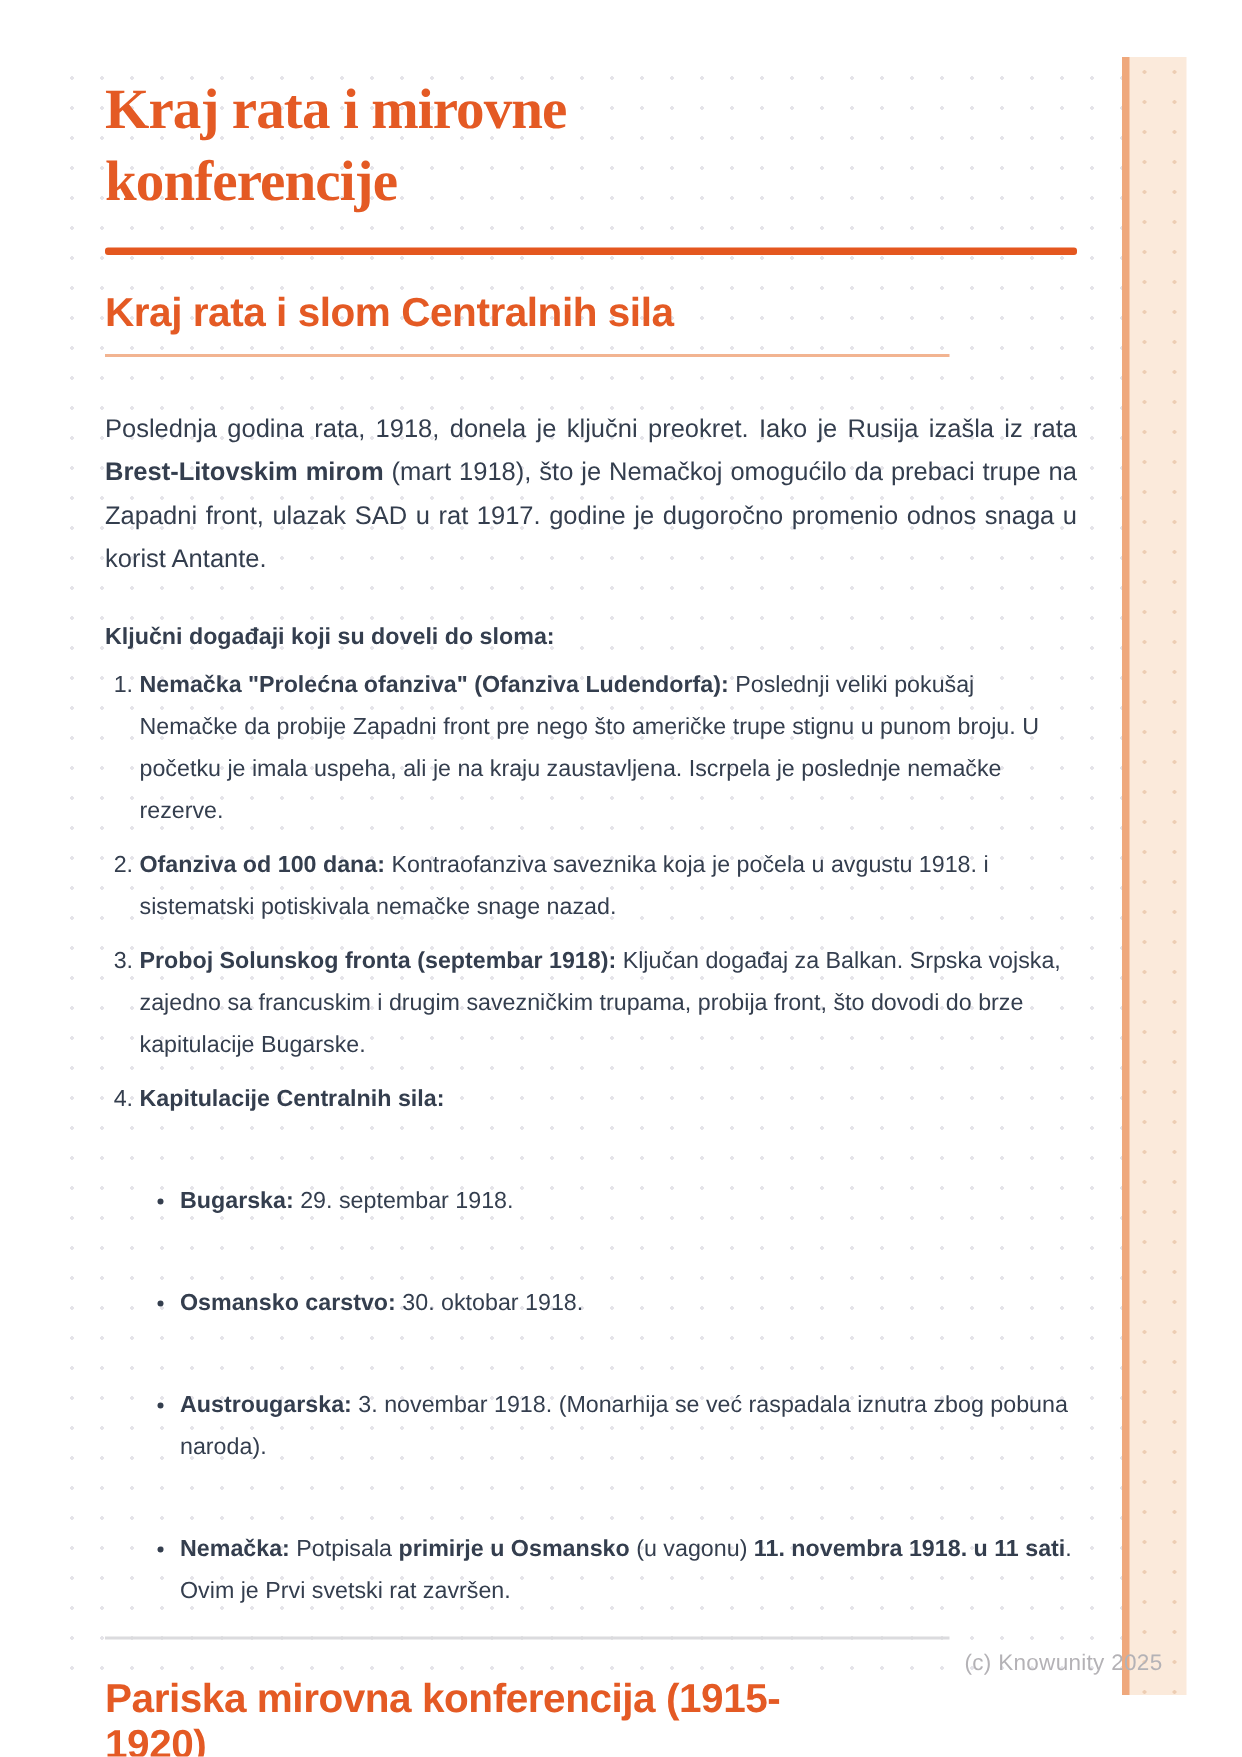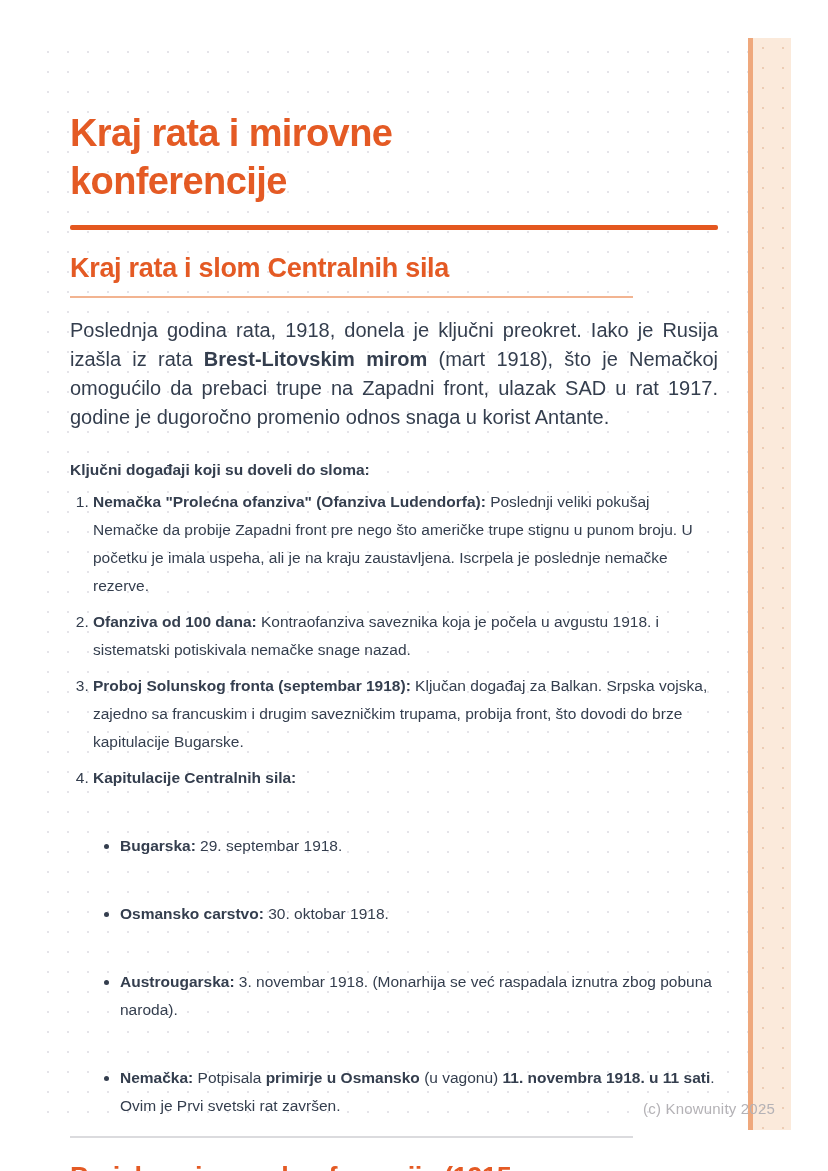--- a/index.html
+++ b/index.html
@@ -22,39 +22,40 @@
     background-color:#FBEADB;
     border-left:5px solid #EFA87C;
     background-image: radial-gradient(circle, #EDCDB3 1.1px, transparent 1.4px);
     background-size:20px 20px;
     z-index:0;
   }
   .content {
     position:absolute; left:70px; top:0; width:648px; z-index:1;
   }
   .h1 {
-    margin-top:109px;
+    margin-top:49px;
     font-size:38px; font-weight:800; letter-spacing:-0.6px;
     line-height:48px; color:#E25722; color:#E3582392;
     color:#E45A24;
+    font-family:Liberation Serif, serif;
   }
   .title-rule {
     margin-top:20px; width:648px; height:5px;
     background:#E4571F; border-radius:2px;
   }
   .h2 {
     font-size:27px; font-weight:700; letter-spacing:-0.3px;
     line-height:31px; color:#E45A24;
   }
   .h2-first { margin-top:23px; }
   .h2-underline {
     margin-top:12px; width:563px; height:2px; background:#F2B491;
   }
   .intro {
-    margin-top:18px; font-size:20px; line-height:29px;
+    margin-top:33px; font-size:17px; line-height:29px;
     text-align:justify;
   }
   .lead {
     margin-top:24px; font-size:15.5px; line-height:28px; font-weight:700;
   }
   .b { font-weight:700; }
   ol.events {
     margin-top:4px; padding-left:23px;
     font-size:15.5px; line-height:28px;
     list-style:decimal;

